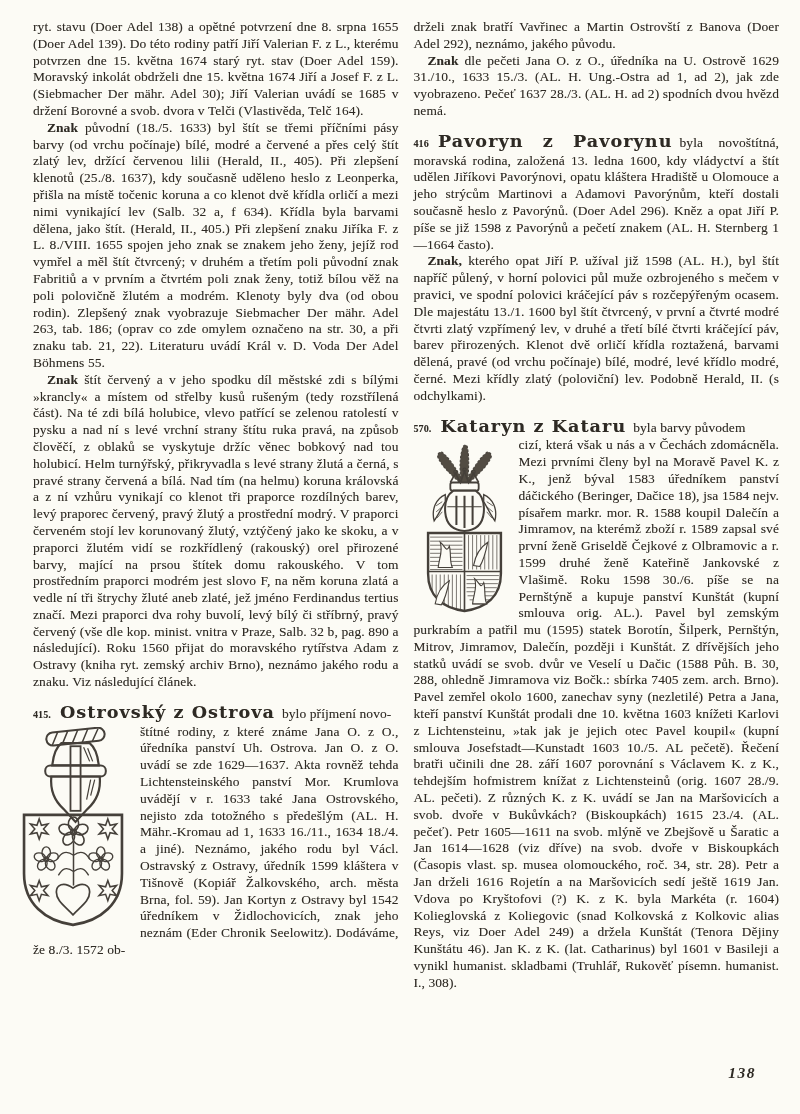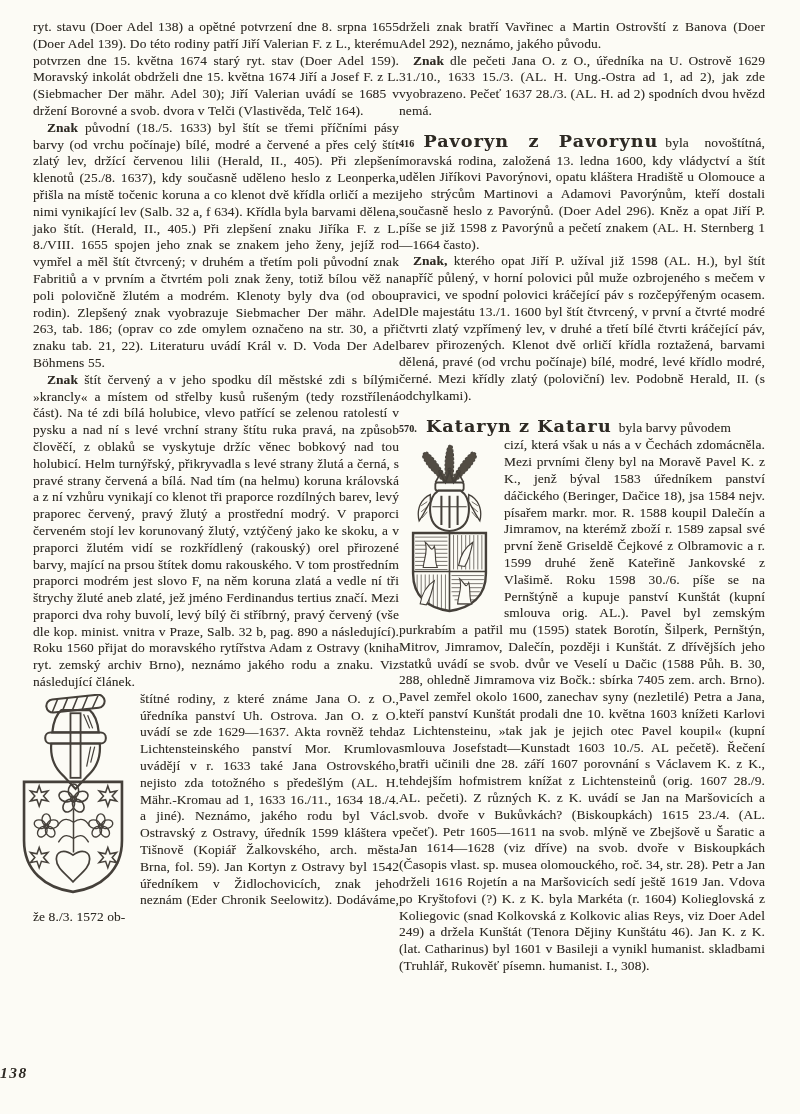--- a/index.html
+++ b/index.html
@@ -4,21 +4,21 @@
 <style>
   * { margin:0; padding:0; box-sizing:border-box; }
   html,body { width:800px; height:1114px; overflow:hidden; }
   body {
     background:#fcfbf5;
     font-family:"Liberation Serif", serif;
     color:#2e2a24;
     position:relative;
   }
   .page { padding:19px 21px 0 33px; }
-  .columns { display:flex; }
+  .columns { display:flex; gap:15px; }
   .col {
     width:366px;
     font-size:13.4px;
     line-height:16.8px;
     text-align:justify;
     letter-spacing:0.12px;
     text-shadow:0.2px 0.2px 0 rgba(46,42,36,0.30);
   }
   .para { margin:0; }
   .indent { text-indent:14px; }
@@ -33,41 +33,42 @@
     margin-right:7px;
     white-space:nowrap;
     margin-top:41px;
   }
   .section-body { text-align:justify; }
   .arms { float:left; }
   .arms-1 { width:106px; height:202px; margin:3px 14px 2px -13px; }
   .arms-2 { width:83px; height:174px; margin:3px 13px 2px 9px; }
   .footer {
     position:absolute; top:1064px; left:0; width:756px;
-    text-align:left;
+    text-align:right;
     font-size:15.5px; font-weight:700; font-style:italic;
     letter-spacing:1.5px;
   }
   svg .ink { stroke:#45403a; fill:none; }
 </style>
 </head>
 <body>
 
 <div class="page">
   <div class="columns">
 
     <div class="col">
       <p class="para">ryt. stavu (Doer Adel 138) a opětné potvrzení dne 8. srpna 1655 (Doer Adel 139). Do této rodiny patří Jiří Valerian F. z L., kterému potvrzen dne 15. května 1674 starý ryt. stav (Doer Adel 159). Moravský inkolát obdrželi dne 15. května 1674 Jiří a Josef F. z L. (Siebmacher Der mähr. Adel 30); Jiří Valerian uvádí se 1685 v držení Borovné a svob. dvora v Telči (Vlastivěda, Telč 164).</p>
 
       <p class="para indent"><b class="lead">Znak</b> <span>původní (18./5. 1633) byl štít se třemi příčními pásy barvy (od vrchu počínaje) bílé, modré a červené a přes celý štít zlatý lev, držící červenou lilii (Herald, II., 405). Při zlepšení klenotů (25./8. 1637), kdy současně uděleno heslo z Leonperka, přišla na místě točenic koruna a co klenot dvě křídla orličí a mezi nimi vynikající lev (Salb. 32 a, f 634). Křídla byla barvami dělena, jako štít. (Herald, II., 405.) Při zlepšení znaku Jiříka F. z L. 8./VIII. 1655 spojen jeho znak se znakem jeho ženy, jejíž rod vymřel a měl štít čtvrcený; v druhém a třetím poli původní znak Fabritiů a v prvním a čtvrtém poli znak ženy, totiž bílou věž na poli polovičně žlutém a modrém. Klenoty byly dva (od obou rodin). Zlepšený znak vyobrazuje Siebmacher Der mähr. Adel 263, tab. 186; (oprav co zde omylem označeno na str. 30, a při znaku tab. 21, 22). Literaturu uvádí Král v. D. Voda Der Adel Böhmens 55.</span></p>
 
 
       <p class="para indent"><b class="lead">Znak</b> <span>štít červený a v jeho spodku díl městské zdi s bílými »krancly« a místem od střelby kusů rušeným (tedy rozstřílená část). Na té zdi bílá holubice, vlevo patřící se zelenou ratolestí v pysku a nad ní s levé vrchní strany štítu ruka pravá, na způsob člověčí, z oblaků se vyskytuje držíc věnec bobkový nad tou holubicí. Helm turnýřský, přikryvadla s levé strany žlutá a černá, s pravé strany červená a bílá. Nad tím (na helmu) koruna královská a z ní vzhůru vynikají co klenot tři praporce rozdílných barev, levý praporec červený, pravý žlutý a prostřední modrý. V praporci červeném stojí lev korunovaný žlutý, vztýčený jako ke skoku, a v praporci žlutém vidí se rozkřídlený (rakouský) orel přirozené barvy, mající na prsou štítek domu rakouského. V tom prostředním praporci modrém jest slovo F, na něm koruna zlatá a vedle ní tři štrychy žluté aneb zlaté, jež jméno Ferdinandus tertius značí. Mezi praporci dva rohy buvolí, levý bílý či stříbrný, pravý červený (vše dle kop. minist. vnitra v Praze, Salb. 32 b, pag. 890 a následující). Roku 1560 přijat do moravského rytířstva Adam z Ostravy (kniha ryt. zemský archiv Brno), neznámo jakého rodu a znaku. Viz následující článek.</span></p>
 
       <div class="section">
+        <p class="para section-start"><span class="h-num">415.</span><span class="h-name">Ostrovský z Ostrova</span><span>bylo příjmení novo-</span></p>
         <div class="section-body">
           
           <svg class="arms arms-1" viewBox="0 0 105 200" xmlns="http://www.w3.org/2000/svg">
             <defs>
               <polygon id="star6" class="ink" stroke-width="1.5" points="0,-10 2.2,-3.7 8.7,-5 4.3,0 8.7,5 2.2,3.7 0,10 -2.2,3.7 -8.7,5 -4.3,0 -8.7,-5 -2.2,-3.7"></polygon>
               <g id="rose5" class="ink" stroke-width="1.4">
                 <ellipse cx="0" cy="-7" rx="4.4" ry="6"></ellipse>
                 <ellipse cx="0" cy="-7" rx="4.4" ry="6" transform="rotate(72)"></ellipse>
                 <ellipse cx="0" cy="-7" rx="4.4" ry="6" transform="rotate(144)"></ellipse>
                 <ellipse cx="0" cy="-7" rx="4.4" ry="6" transform="rotate(216)"></ellipse>

